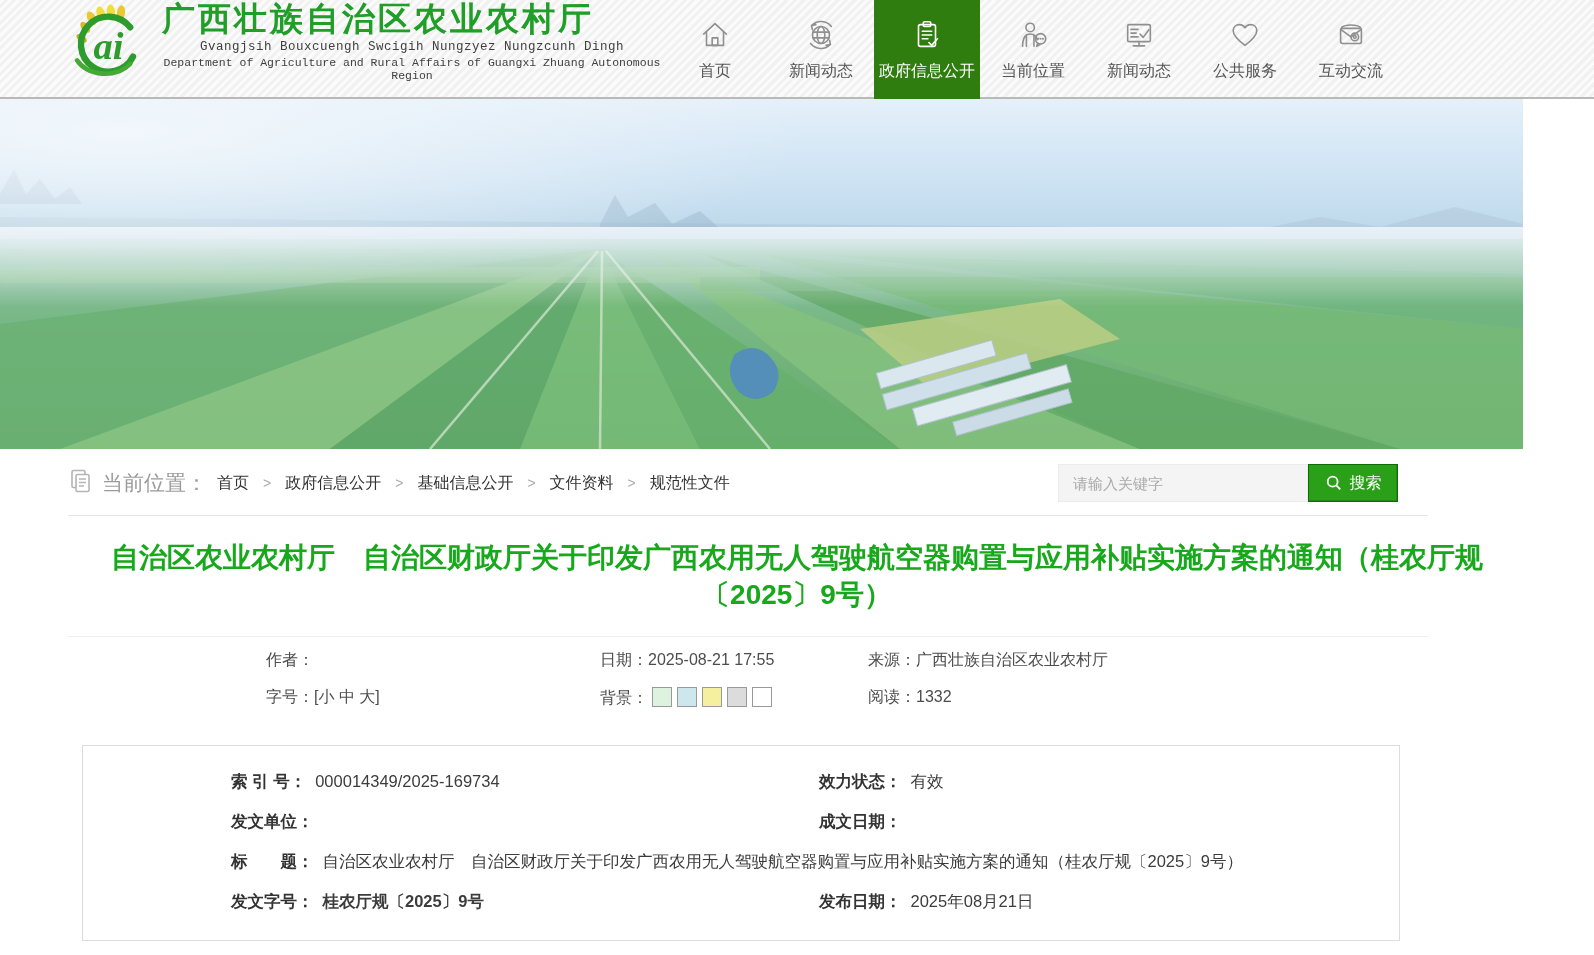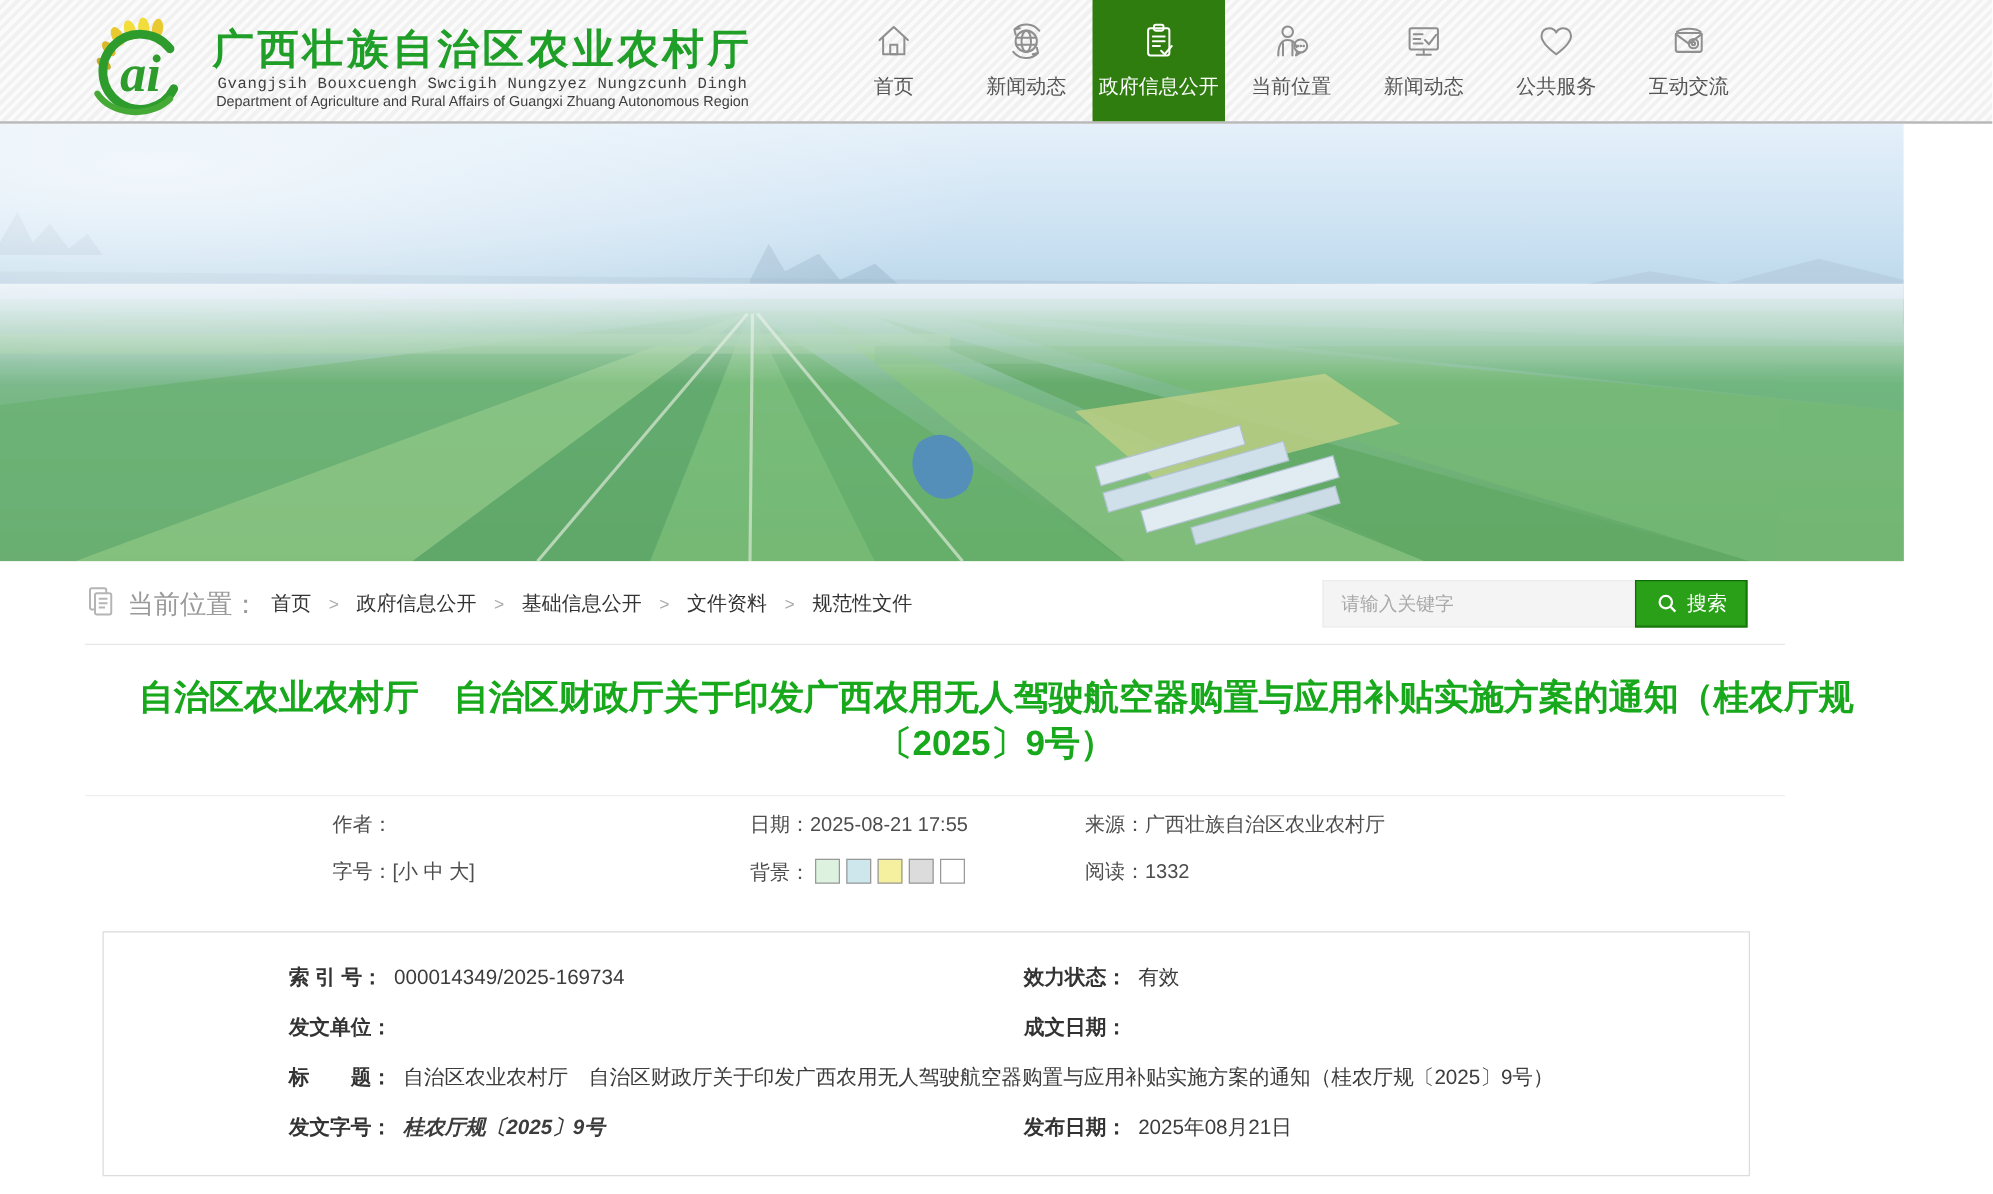--- a/index.html
+++ b/index.html
@@ -1,30 +1,30 @@
 <!DOCTYPE html>
 <html><head>
 <meta charset="utf-8">
 <style>
   * { margin:0; padding:0; box-sizing:border-box; }
   html,body { width:1594px; height:955px; background:#fff; font-family:"Liberation Sans",sans-serif; overflow:hidden; }
 
   
   .header {
-    height:99px; display:flex; align-items:flex-end;
+    height:99px; display:flex; align-items:flex-start;
     background:#f6f6f6;
     background-image:repeating-linear-gradient(135deg, rgba(255,255,255,.55) 0 3px, rgba(0,0,0,.02) 3px 6px);
     border-bottom:2px solid #b9b9b9;
   }
   .logo-area { display:flex; align-items:center; margin-left:66px; }
   .logo-svg { width:96px; height:84px; }
   .titles { margin-left:8px; }
   .site-title { color:#1f9e28; font-size:33px; font-weight:bold; letter-spacing:3px; line-height:1.05; }
   .site-sub-zh { font-family:"Liberation Mono",monospace; font-size:12.5px; color:#3f3f3f; margin-top:4px; letter-spacing:.5px; text-align:center; }
-  .site-sub-en { font-family:Liberation Sans, sans-serif; font-size:11.5px; color:#3f3f3f; margin-top:2px; text-align:center; }
+  .site-sub-en { font-family:Liberation Mono, monospace; font-size:11.5px; color:#3f3f3f; margin-top:2px; text-align:center; }
 
   .nav { display:flex; height:99px; margin-left:auto; margin-right:190px; }
   .nav-item { width:106px; height:99px; display:flex; flex-direction:column; align-items:center; justify-content:center; gap:9px; color:#555; font-size:16px; cursor:pointer; }
   .nav-item .nicon { width:34px; height:34px; }
   .nav-item .nicon svg { width:34px; height:34px; stroke:#8f8f8f; fill:none; stroke-width:1.7; stroke-linecap:round; stroke-linejoin:round; }
   .nav-item.active { background:#2e7d0e; color:#fff; }
   .nav-item.active .nicon svg { stroke:#fff; }
 
   
   .banner { width:1523px; height:350px; display:block; }
@@ -53,21 +53,21 @@
   .swatch { width:20px; height:20px; border:1px solid #999; cursor:pointer; }
 
   
   .info-box { margin:36px 0 0 82px; width:1318px; border:1px solid #dcdcdc; padding:16px 0 18px; font-size:16.5px; color:#333; }
   .info-grid { display:grid; grid-template-columns:736px auto; }
   .cell { padding:9px 20px 9px 148px; }
   .cell.c2 { padding-left:0; }
   .cell.span2 { grid-column:1 / 3; }
   .lbl { font-weight:bold; color:#333; }
   .val { margin-left:9px; color:#3c3c3c; }
-  .val.bold { font-weight:bold;font-style:italic; }
+  .val.bold { font-weight:bold; }
 </style>
 </head>
 <body>
 
 <div class="header">
   <div class="logo-area">
     <svg class="logo-svg" viewBox="0 0 96 84">
       <g stroke="none">
         <ellipse cx="28" cy="16" rx="4.5" ry="8" fill="#e9c930" transform="rotate(-28 28 16)"></ellipse>
         <ellipse cx="38" cy="11" rx="4.5" ry="8" fill="#f2dd3a" transform="rotate(-18 38 11)"></ellipse>

